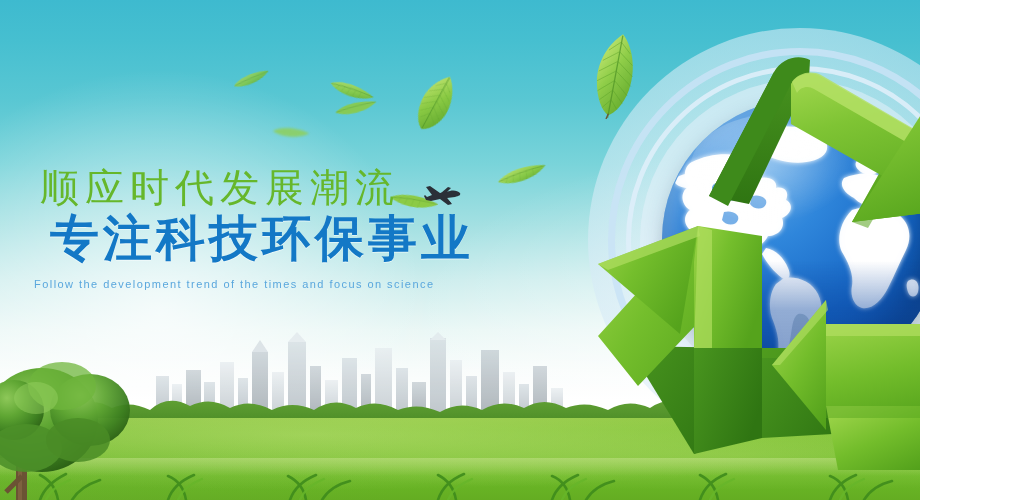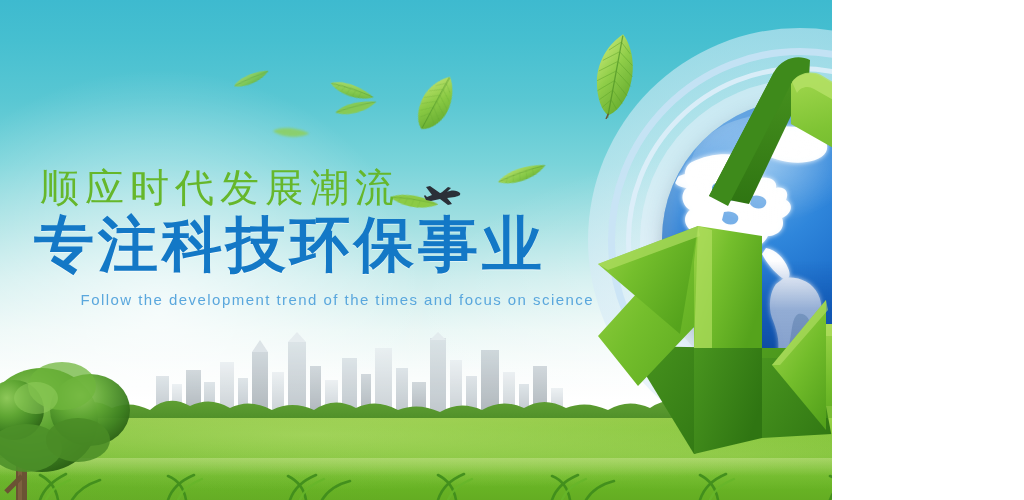--- a/index.html
+++ b/index.html
@@ -1,20 +1,20 @@
 <!DOCTYPE html>
 <html><head>
 <meta charset="utf-8">
 <style>
   html,body{margin:0;padding:0;background:#fff;}
   body{font-family:"Liberation Sans",sans-serif;}
 
   #banner{
     position:relative;
-    width:832px;height:500px;
+    width:920px;height:500px;
     overflow:hidden;
     background:#ffffff;
   }
 
   
   .sky{
     position:absolute;left:0;top:0;width:1024px;height:500px;
     background:linear-gradient(to bottom,
       #3ebacf 0%,
       #46bfd0 8%,
@@ -122,38 +122,37 @@
   .head-green{
     font-size:39px;
     line-height:1;
     color:#66b72b;
     letter-spacing:6px;
     font-family:"Liberation Sans",sans-serif;
     white-space:nowrap;
     margin:0 0 6px 6px;
   }
   .head-blue{
-    font-size:60px;
+    font-size:49px;
     line-height:1.05;
     color:#1378c6;
     font-weight:bold;
     letter-spacing:4px;
     font-family:"Liberation Sans",sans-serif;
     white-space:nowrap;
-    margin:0 0 10px 0;
+    margin:0 0 10px 16px;
     text-shadow:0 1px 0 rgba(255,255,255,.5);
   }
   .sub{
-    font-size:15px;
+    font-size:11px;
     color:#5aa7dd;
     letter-spacing:1.45px;
     line-height:1.85;
     font-family:"Liberation Sans",sans-serif;
     margin:0;
-    text-align:right;
   }
   .sub .l2{display:block;margin-left:14px;}
 </style>
 </head>
 <body>
 
 <div id="banner">
 
   <div class="sky"></div>
   <div class="sky-glowL"></div>

